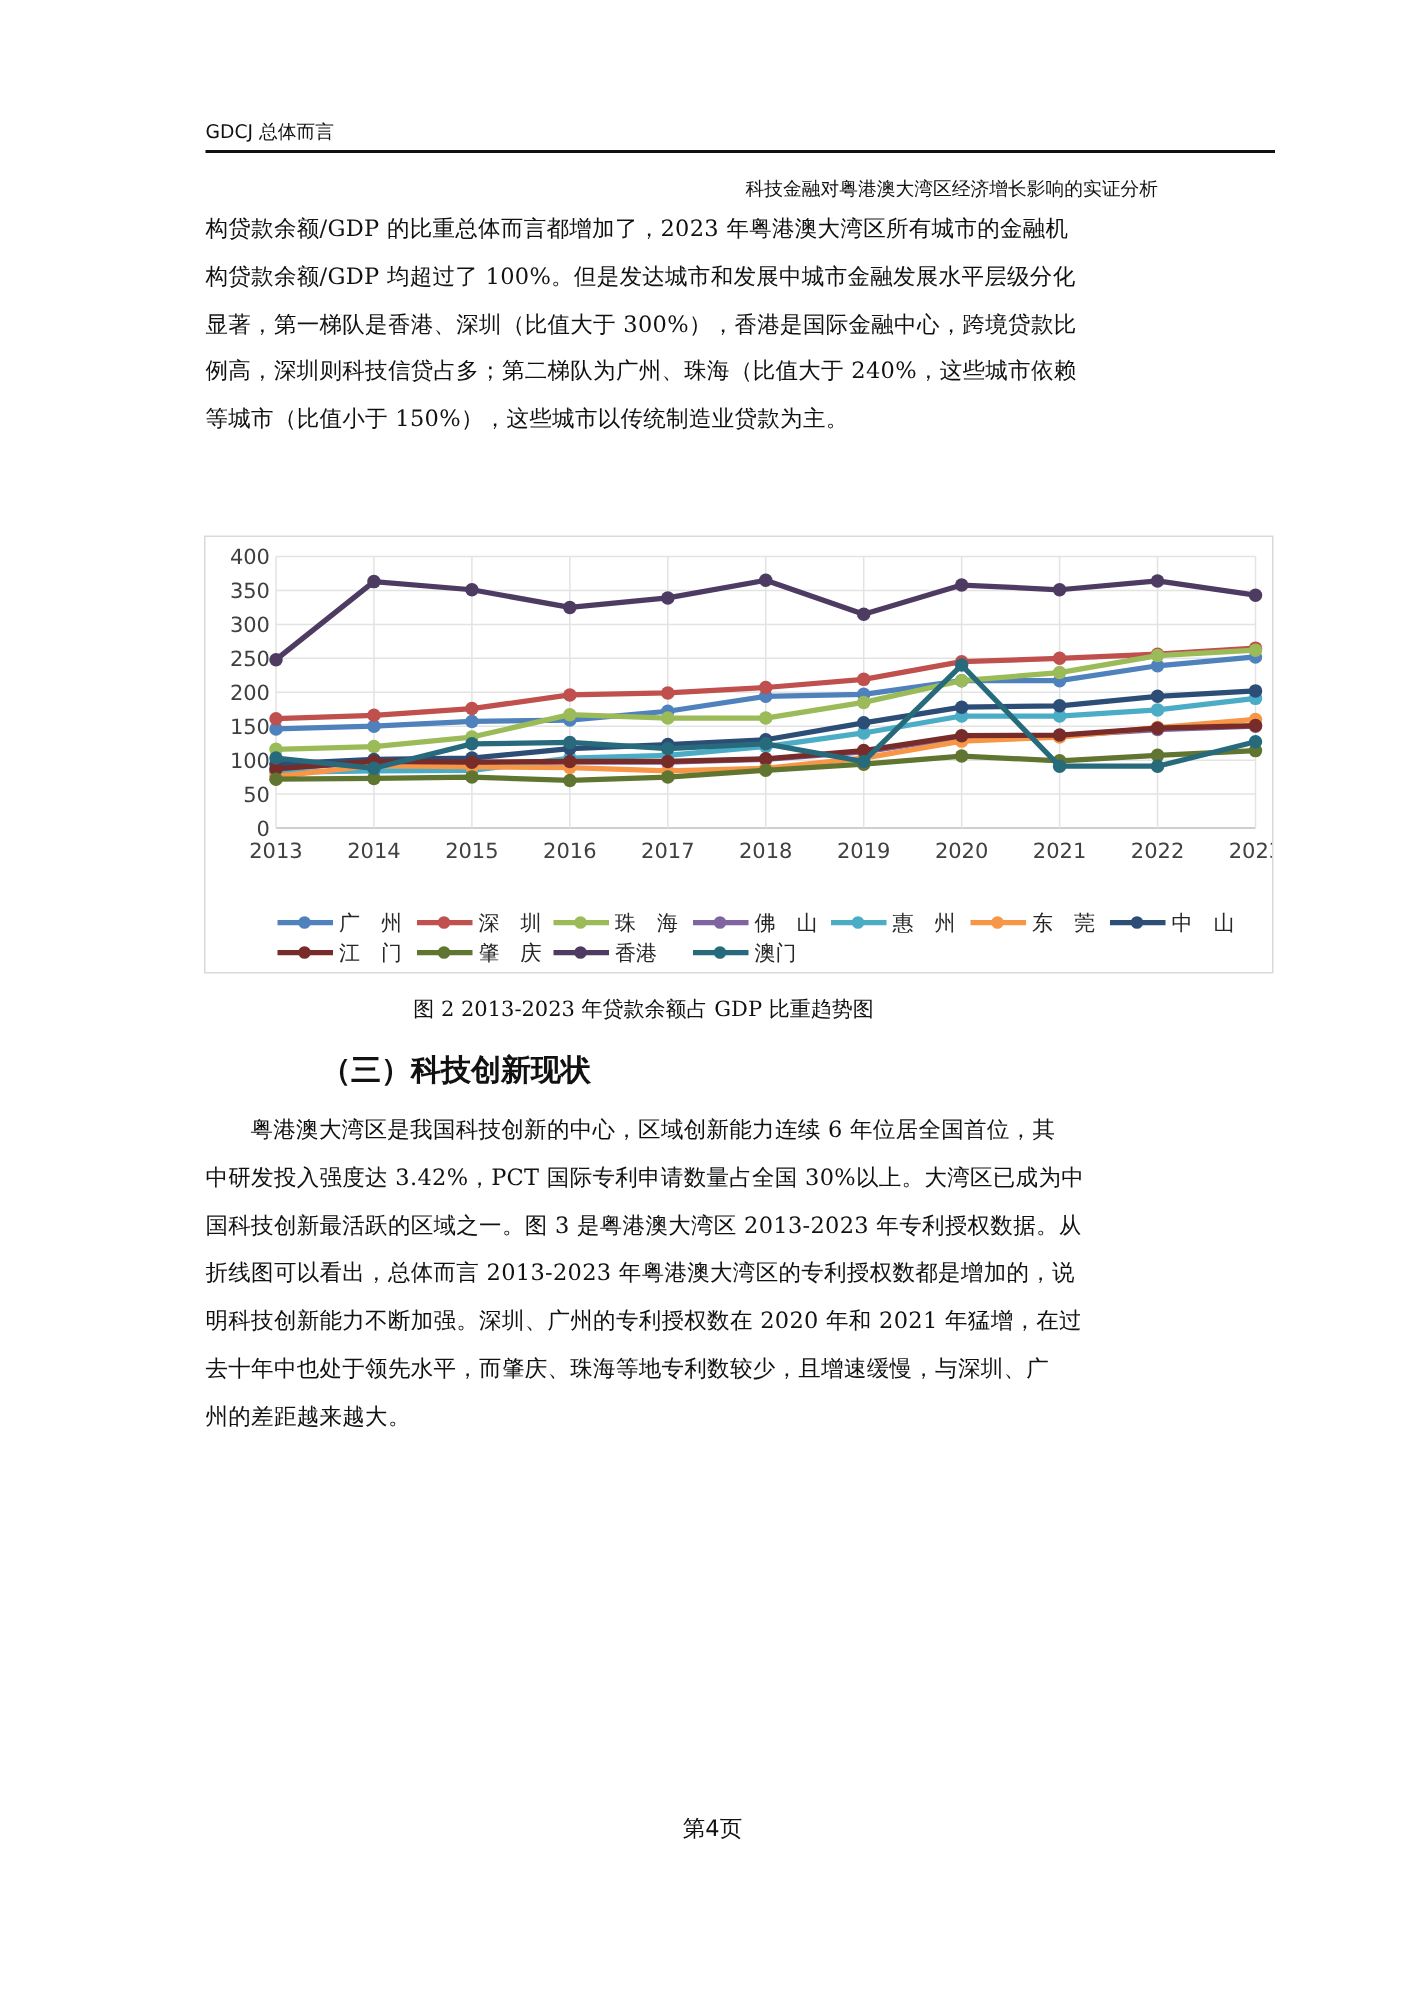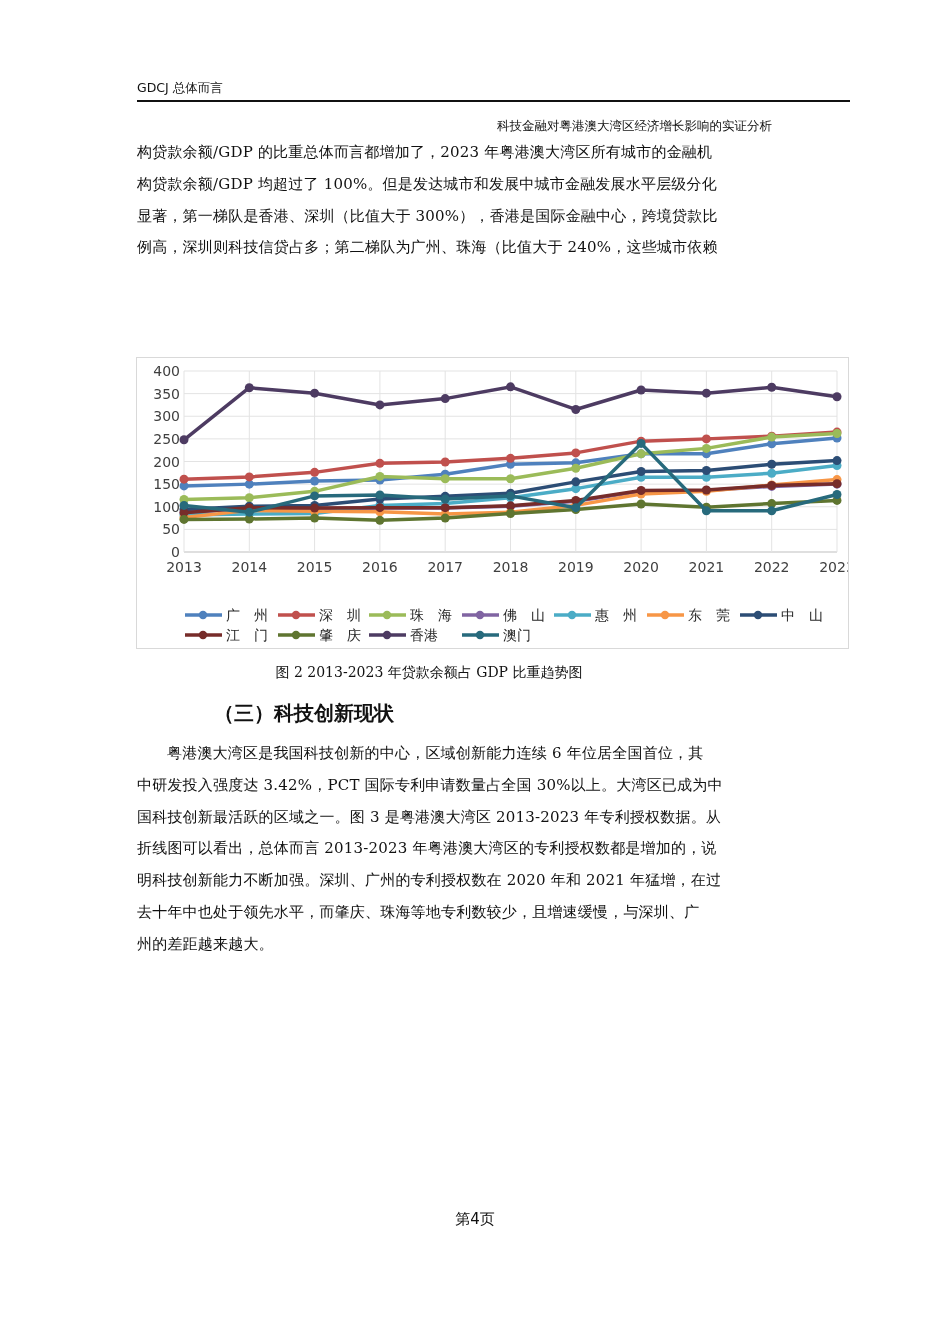--- a/index.html
+++ b/index.html
@@ -23,20 +23,21 @@
   <span class="left">GDCJ 总体而言</span>
   <span class="right">科技金融对粤港澳大湾区经济增长影响的实证分析</span>
 </div>
 <div class="header-rule"></div>
 
 <div class="para" style="top:137px;">
   <p>构贷款余额/GDP 的比重总体而言都增加了，2023 年粤港澳大湾区所有城市的金融机</p>
   <p>构贷款余额/GDP 均超过了 100%。但是发达城市和发展中城市金融发展水平层级分化</p>
   <p>显著，第一梯队是香港、深圳（比值大于 300%），香港是国际金融中心，跨境贷款比</p>
   <p>例高，深圳则科技信贷占多；第二梯队为广州、珠海（比值大于 240%，这些城市依赖</p>
+  <p>等城市（比值小于 150%），这些城市以传统制造业贷款为主。</p>
 </div>
 
 <div class="chart-box">
   <svg id="chart" width="711" height="290">
       <g>
         <line x1="47" x2="700" y1="194" y2="194" stroke="#bfbfbf" stroke-width="1"></line>
         <line x1="47" x2="700" y1="171.375" y2="171.375" stroke="#e3e3e3" stroke-width="1"></line>
         <line x1="47" x2="700" y1="148.75" y2="148.75" stroke="#e3e3e3" stroke-width="1"></line>
         <line x1="47" x2="700" y1="126.125" y2="126.125" stroke="#e3e3e3" stroke-width="1"></line>
         <line x1="47" x2="700" y1="103.5" y2="103.5" stroke="#e3e3e3" stroke-width="1"></line>

